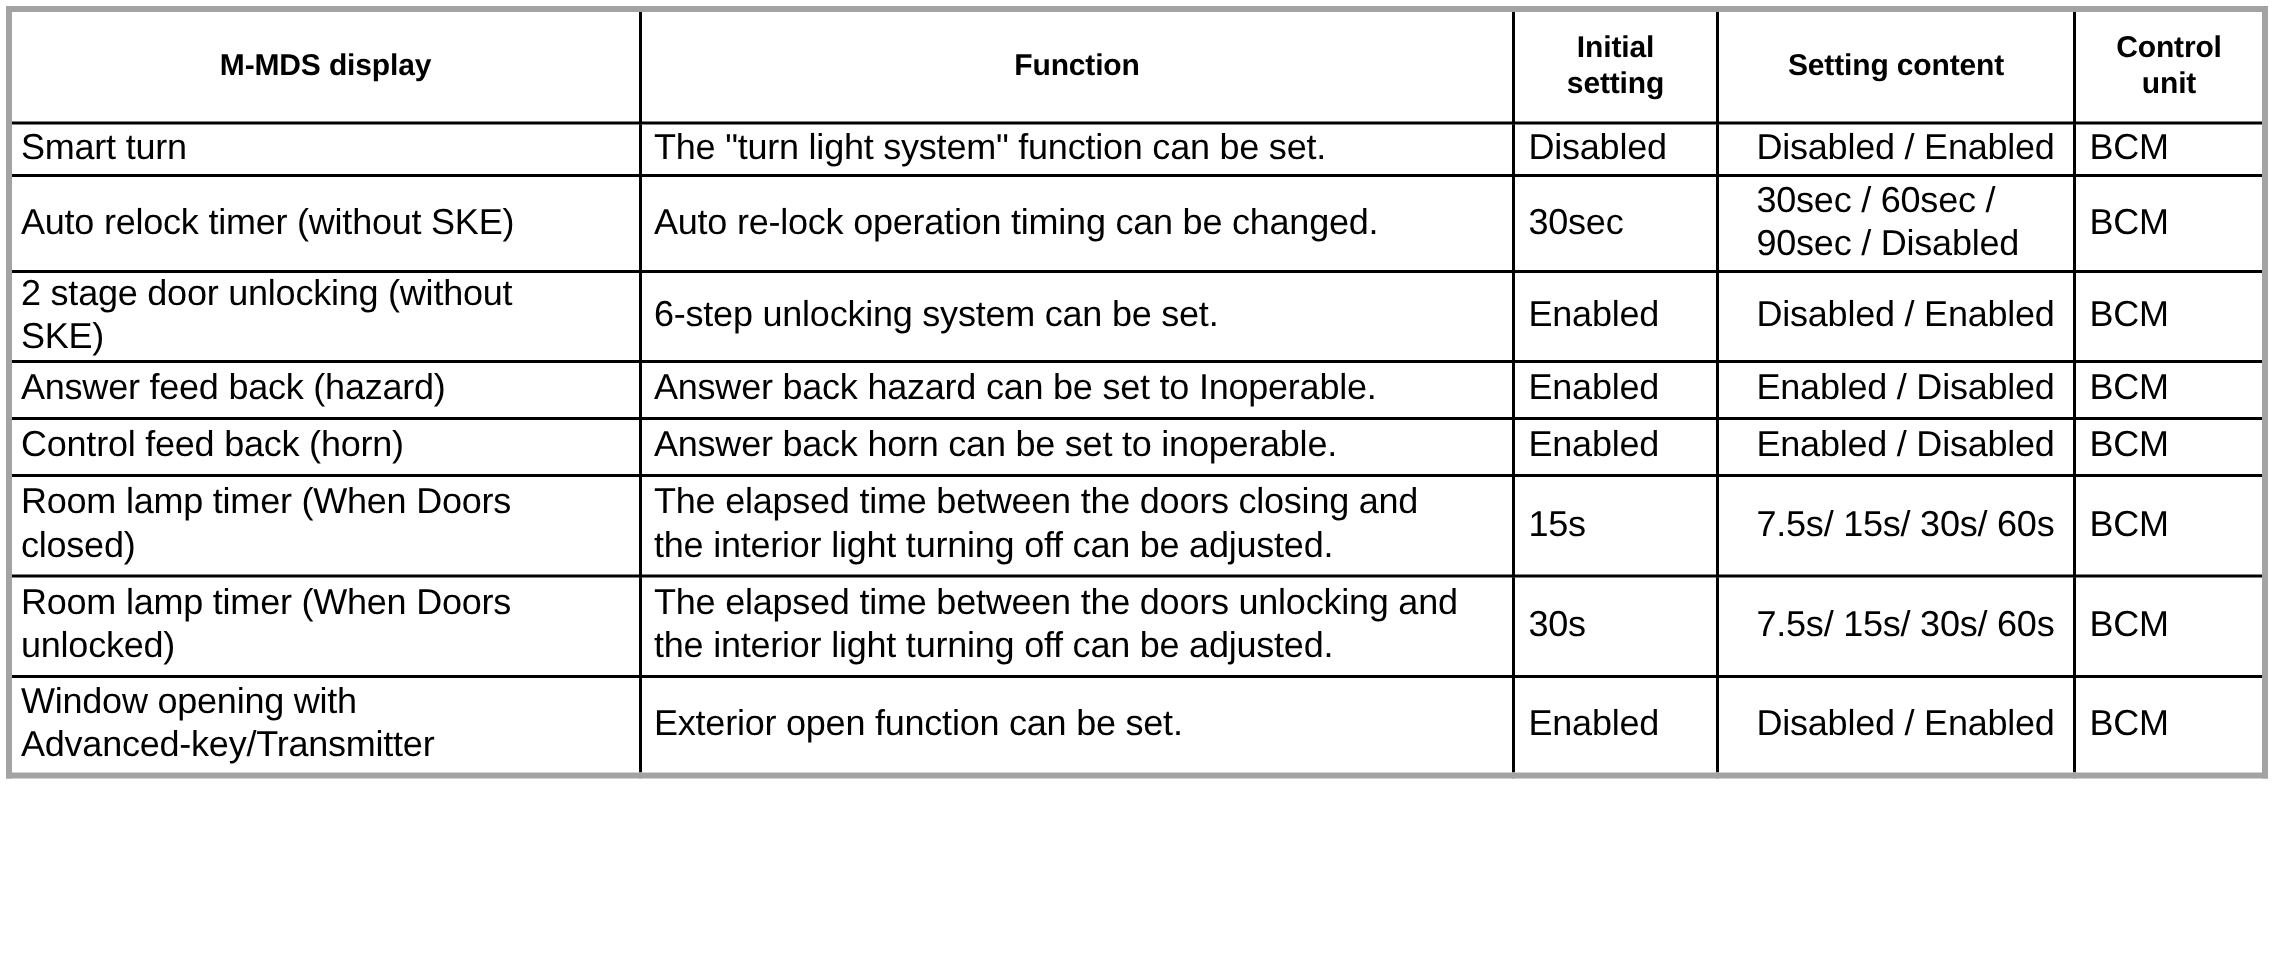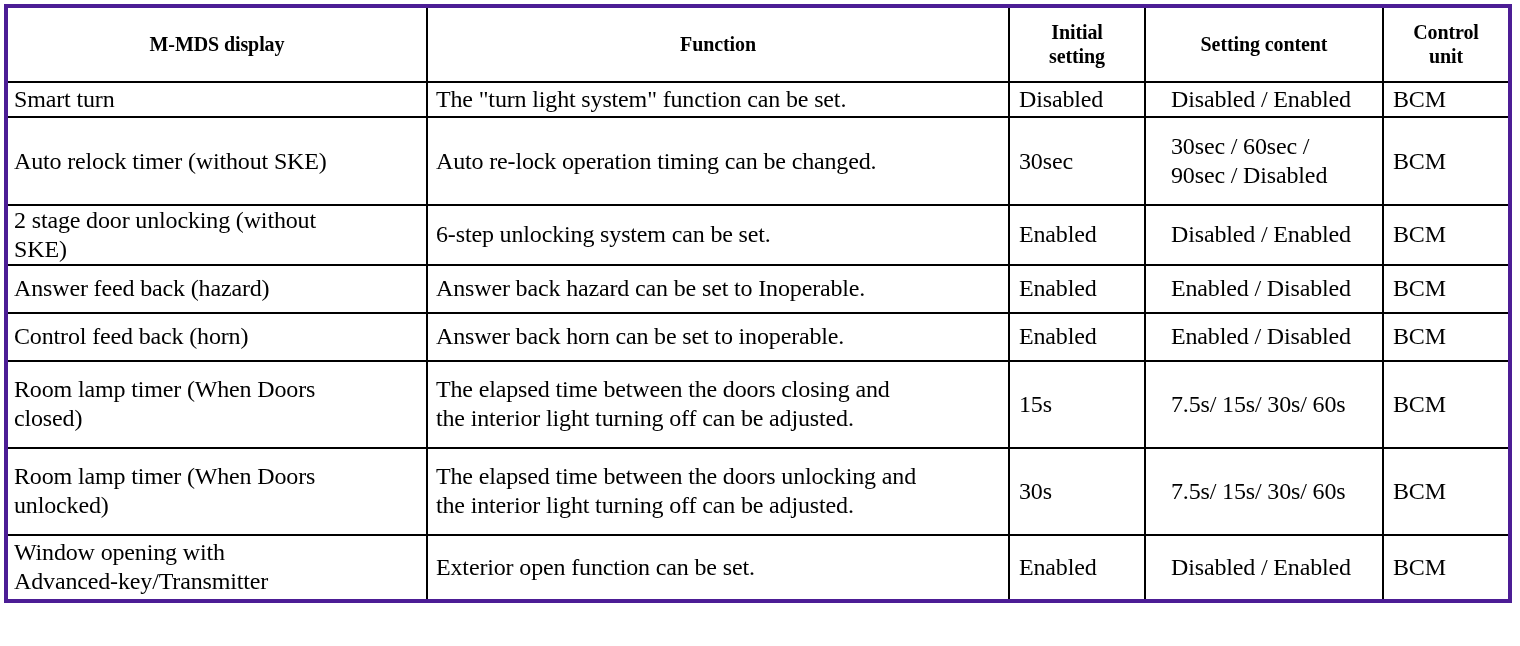--- a/index.html
+++ b/index.html
@@ -31,22 +31,21 @@
     background: #ffffff;
   }
   table.spec td, table.spec th {
     border: 2px solid #000000;
     padding: 0;
     vertical-align: middle;
     background: #ffffff;
   }
   
   table.spec {
-    border: 4px solid #4c1d95;
-    font-family: Liberation Serif, serif;
+    border: 4px solid #a3a3a3;
   }
   .c0 { width: 421px; }
   .c1 { width: 582px; }
   .c2 { width: 136px; }
   .c3 { width: 238px; }
   .c4 { width: 127px; }
 
   thead th {
     text-align: center;
     font-weight: bold;
@@ -63,24 +62,24 @@
     padding: 3px 8px 3px 6px;
     text-align: left;
   }
   tbody tr td.cell-name   { padding-left: 6px; }
   tbody tr td.cell-func   { padding-left: 8px; }
   tbody tr td.cell-init   { padding-left: 9px; }
   tbody tr td.cell-set    { padding-left: 25px; }
   tbody tr td.cell-unit   { padding-left: 9px; }
 
   .r-h1 { height: 35px; }
-  .r-h2 { height: 88px; }
+  .r-h2 { height: 64px; }
   .r-h3 { height: 58px; }
-  .r-h4 { height: 48px; }
-  .r-h5 { height: 87px; }
+  .r-h4 { height: 38px; }
+  .r-h5 { height: 67px; }
   .r-h6 { height: 66px; }
 
   .multi { white-space: pre-line; }
 </style>
 </head>
 <body>
 
 <div id="page">
   <table class="spec">
     <colgroup>

